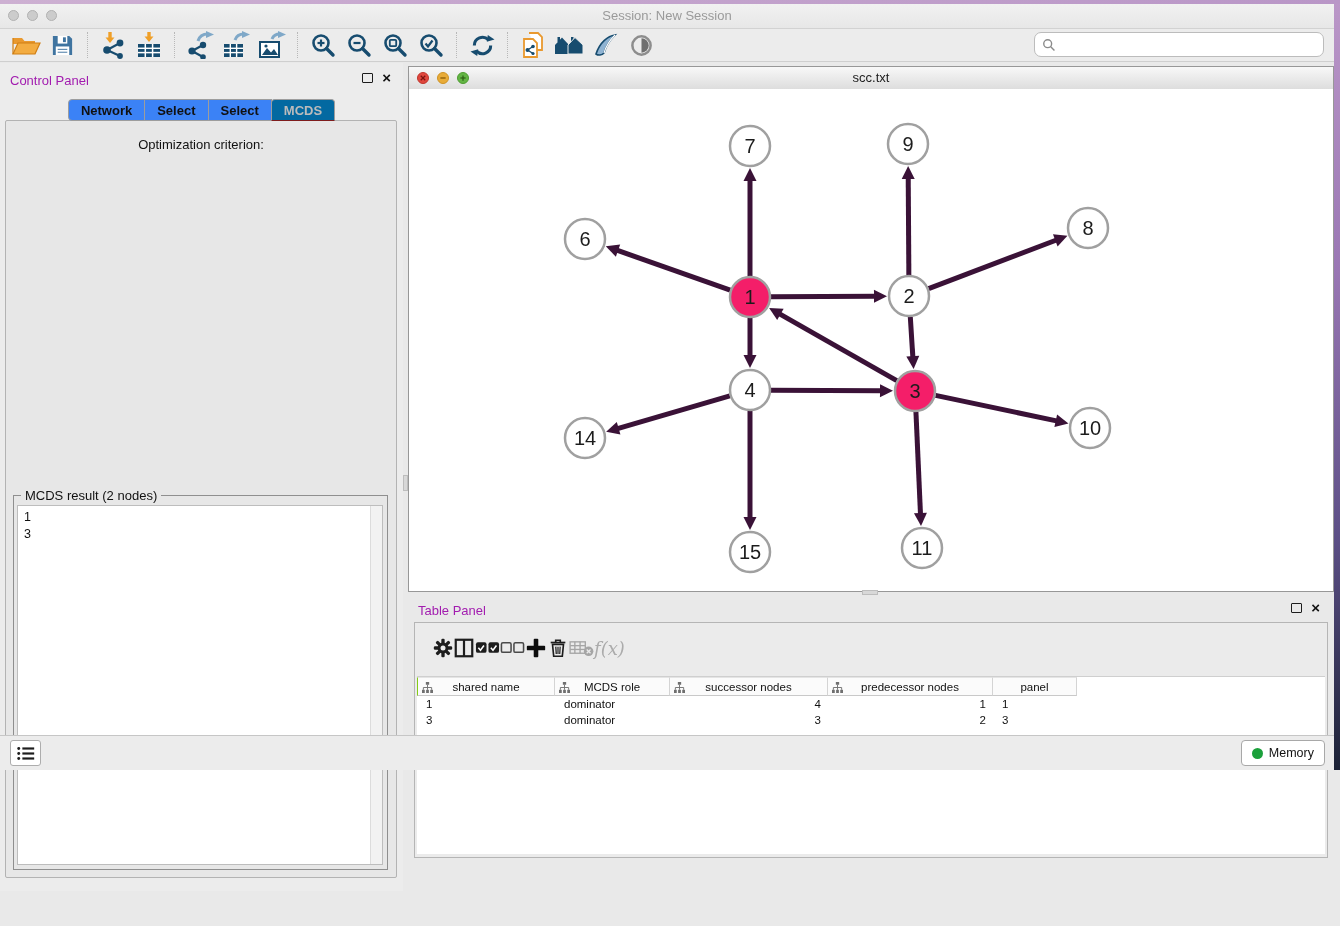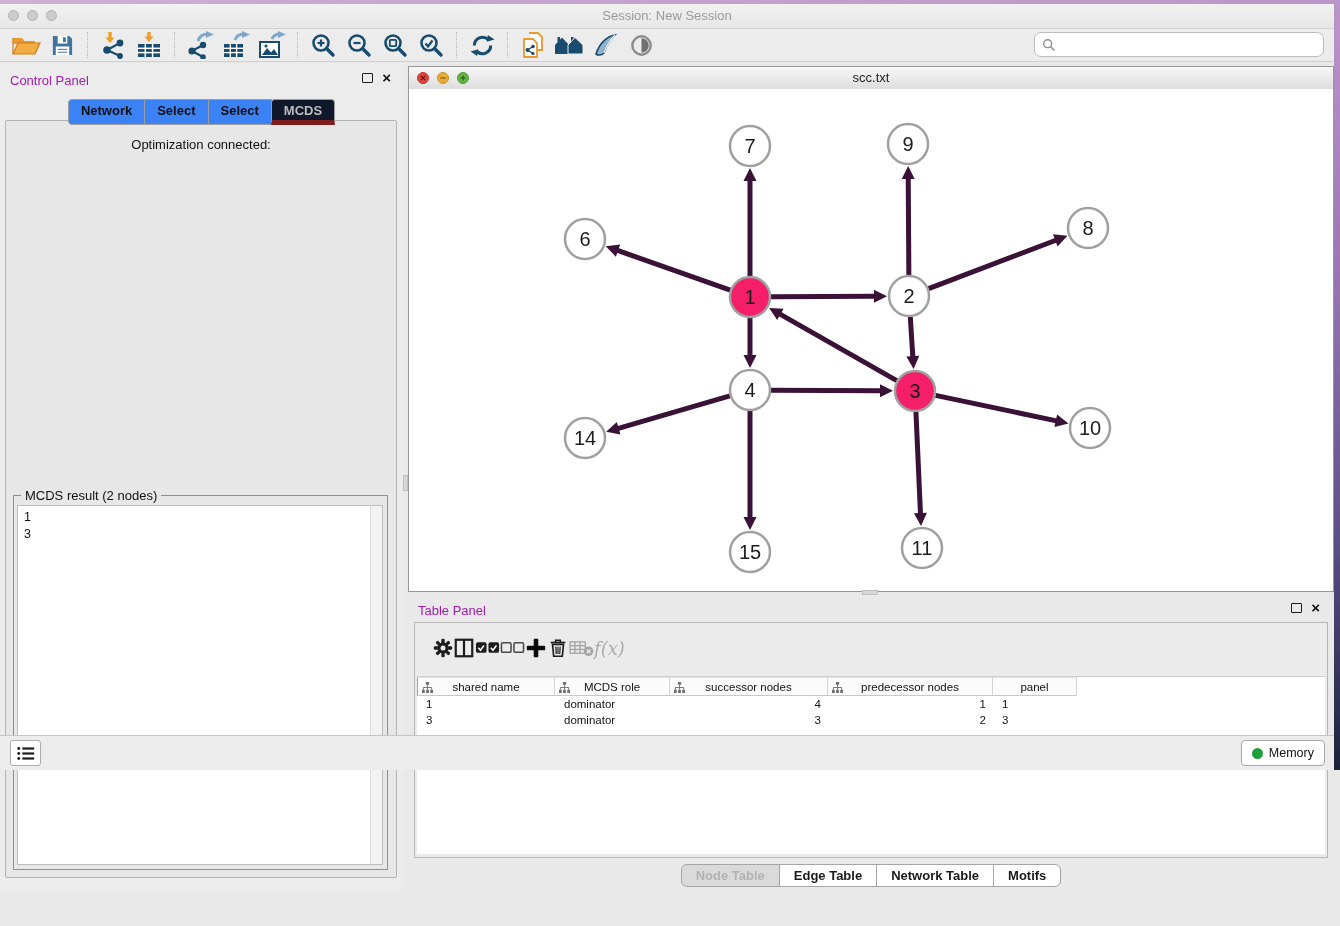--- a/index.html
+++ b/index.html
@@ -26,21 +26,21 @@
   
   .control-panel{position:absolute;left:0;top:63px;width:403px;height:828px;background:#ececec;}
   .cp-header{position:absolute;top:8px;left:10px;right:12px;height:18px;}
   .panel-title{font-size:13px;color:#a21caf;}
   .win-btns{position:absolute;right:0;top:1px;display:flex;gap:9px;align-items:center;}
   .float-glyph{width:9px;height:8px;border:1.6px solid #1c1c1c;border-radius:1px;display:inline-block;}
   .close-glyph{font-size:15px;font-weight:900;color:#111;line-height:12px;}
   .cp-tabs{position:absolute;top:36px;left:0;right:0;display:flex;justify-content:center;z-index:2;}
   .cp-tab{border:1px solid #9d9d9d;background:#3b82f6;color:#111;font-size:13px;font-weight:bold;padding:3px 12px 2px;margin-left:-1px;}
   .cp-tab:first-child{border-radius:4px 0 0 4px;margin-left:0;}
-  .cp-tab.mcds{background:#0f172a;color:#bcbcbc;border-radius:4px 4px 0 0;border-bottom:5px solid #7f1d1d;}
+  .cp-tab.mcds{background:#0369a1;color:#bcbcbc;border-radius:4px 4px 0 0;border-bottom:1px solid #7f1d1d;}
   .cp-pane{position:absolute;left:5px;right:6px;top:57px;bottom:13px;background:#e7e7e7;border:1px solid #b3b3b3;border-radius:2px;}
   .opt-label{text-align:center;margin-top:16px;font-size:13px;color:#111;}
   .combo{position:relative;margin:13px 38px 0;height:22px;background:#fff;border:1px solid #a9a9a9;border-radius:5px;display:flex;align-items:center;padding:0 22px 0 10px;font-size:13px;color:#111;box-sizing:border-box;}
   .combo-arrows{position:absolute;right:8px;top:50%;transform:translateY(-50%);display:flex;flex-direction:column;gap:2px;}
   .tri-up{width:0;height:0;border-left:4px solid transparent;border-right:4px solid transparent;border-bottom:5px solid #3a3a3a;}
   .tri-down{width:0;height:0;border-left:4px solid transparent;border-right:4px solid transparent;border-top:5px solid #3a3a3a;}
   .btn-row{display:flex;justify-content:center;gap:14px;margin-top:12px;}
   .btn{background:#fff;height:22px;border:1px solid #a9a9a9;border-radius:5px;padding:0 17px;font-size:13px;color:#111;display:flex;align-items:center;}
   .result-group{position:absolute;left:7px;right:8px;top:374px;bottom:7px;border:1px solid #8f8f8f;}
   .result-legend{position:absolute;top:-8px;left:7px;background:#e7e7e7;padding:0 4px;font-size:13px;color:#111;}
@@ -290,21 +290,21 @@
         <span class="close-glyph">×</span>
       </span>
     </div>
     <div class="cp-tabs">
       <span class="cp-tab">Network</span>
       <span class="cp-tab">Select</span>
       <span class="cp-tab">Select</span>
       <span class="cp-tab mcds">MCDS</span>
     </div>
     <div class="cp-pane">
-      <div class="opt-label">Optimization connected:</div>
+      <div class="opt-label">Optimization criterion:</div>
       <div class="result-group">
         <span class="result-legend">MCDS result (2 nodes)</span>
         <div class="result-box">
           <div class="result-line">1</div>
           <div class="result-line">3</div>
           <div class="result-scroll"></div>
         </div>
       </div>
     </div>
   </div>
@@ -535,26 +535,20 @@
         </div>
         <div class="trow">
           <div class="td left" style="width:138px">3</div>
           <div class="td left" style="width:115px">dominator</div>
           <div class="td right" style="width:158px">3</div>
           <div class="td right" style="width:165px">2</div>
           <div class="td left" style="width:84px">3</div>
         </div>
       </div>
     </div>
-    <div class="tp-tabs">
-      <span class="tp-tab active">Node Table</span>
-      <span class="tp-tab">Edge Table</span>
-      <span class="tp-tab">Network Table</span>
-      <span class="tp-tab">Motifs</span>
-    </div>
   </div>
 
   <div class="status-bar">
     <div class="sb-left-btn">
       <svg viewBox="0 0 22 18" width="20" height="17">
           <g fill="#1d1d1d">
             <circle cx="3" cy="3.5" r="1.6"></circle>
             <circle cx="3" cy="9" r="1.6"></circle>
             <circle cx="3" cy="14.5" r="1.6"></circle>
             <rect x="7" y="2.3" width="13" height="2.4"></rect>

